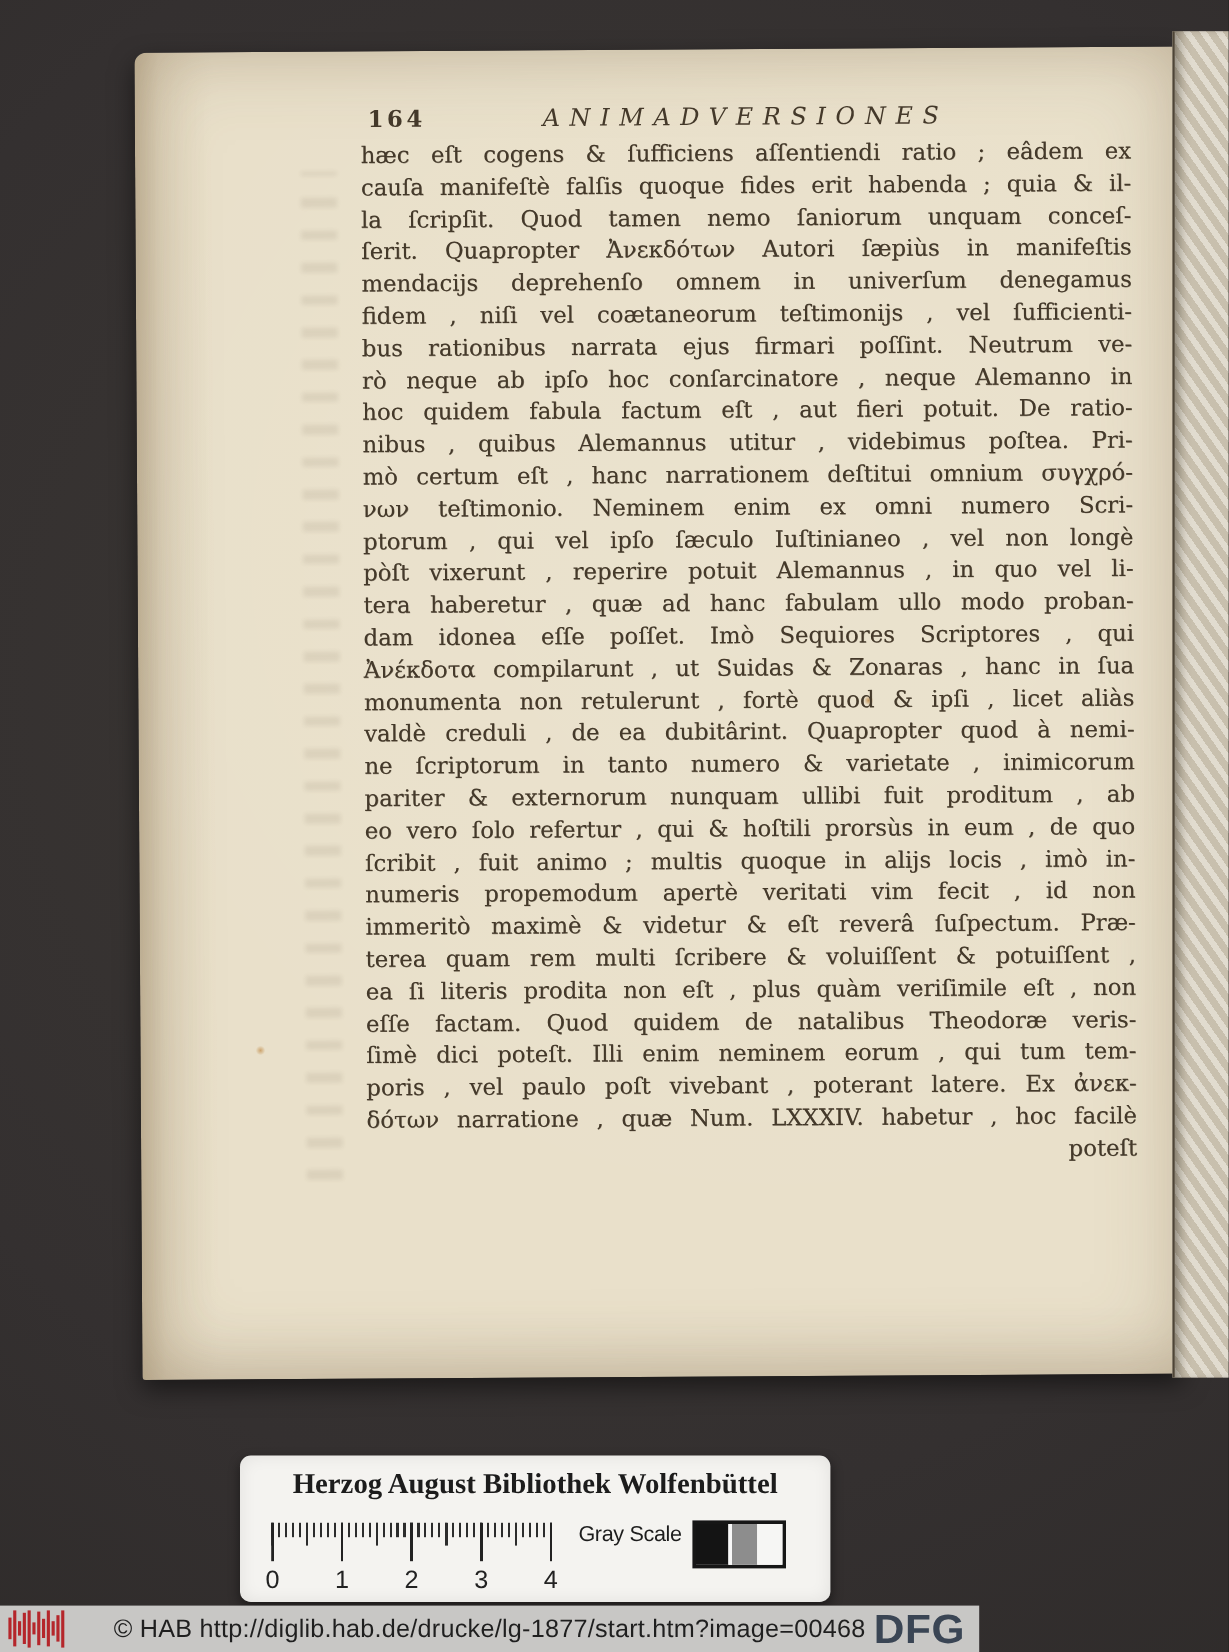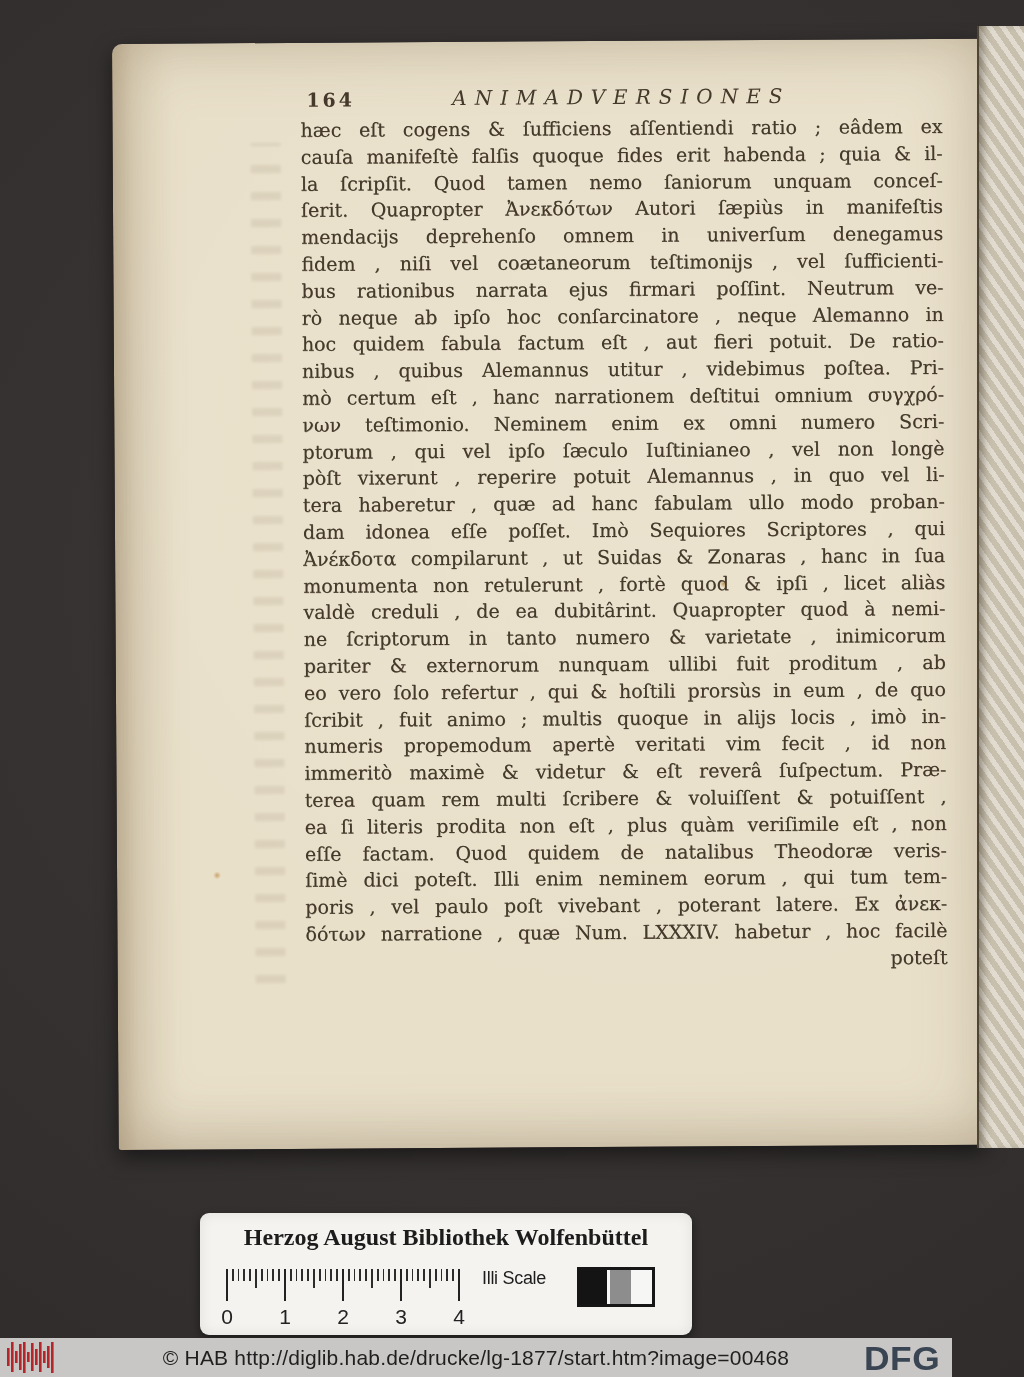--- a/index.html
+++ b/index.html
@@ -69,21 +69,21 @@
   .n0{left:1px;} .n1{left:59px;} .n2{left:117px;} .n3{left:175px;} .n4{left:233px;}
   .grayscale-label{position:absolute;left:282px;top:55px;font-family:"Liberation Sans", sans-serif;font-size:18px;letter-spacing:-0.3px;color:#1d1d1d;}
   .grayscale-patch{position:absolute;left:377px;top:54px;width:78px;height:40px;border:3px solid #161616;display:flex;background:#fff;}
   .sq-black{width:27px;background:#141414;}
   .sq-gap{width:3px;background:#f8f8f8;}
   .sq-gray{width:21px;background:#8d8d8d;}
   .sq-white{flex:1;background:#f6f6f4;}
 
   
   .footer-bar{
-    position:absolute;left:0;top:1338px;width:952px;height:39px;
+    position:absolute;left:0;top:1338px;width:816px;height:39px;
     background:#c8c7c5;display:flex;align-items:center;
     font-family:"Liberation Sans", sans-serif;
   }
   .barcode{position:absolute;left:6px;top:3px;}
   .copyright{flex:1;text-align:center;font-size:21px;color:#1f1f1f;letter-spacing:0.2px;}
   .dfg{position:absolute;right:12px;top:1px;font-size:34px;font-weight:bold;color:#3a4554;letter-spacing:0.5px;transform:scaleX(1.04);transform-origin:right;}
 </style>
 </head>
 <body>
 
@@ -142,21 +142,21 @@
       <div class="tk tk2"></div>
       <div class="tk tk1"></div>
       <div class="nums">
         <span class="n0">0</span>
         <span class="n1">1</span>
         <span class="n2">2</span>
         <span class="n3">3</span>
         <span class="n4">4</span>
       </div>
     </div>
-    <div class="grayscale-label">Illi Scale</div>
+    <div class="grayscale-label">Gray Scale</div>
     <div class="grayscale-patch">
       <div class="sq-black"></div>
       <div class="sq-gap"></div>
       <div class="sq-gray"></div>
       <div class="sq-white"></div>
     </div>
   </div>
 
   <div class="footer-bar">
     <svg class="barcode" width="54" height="33" viewBox="0 0 54 33">

